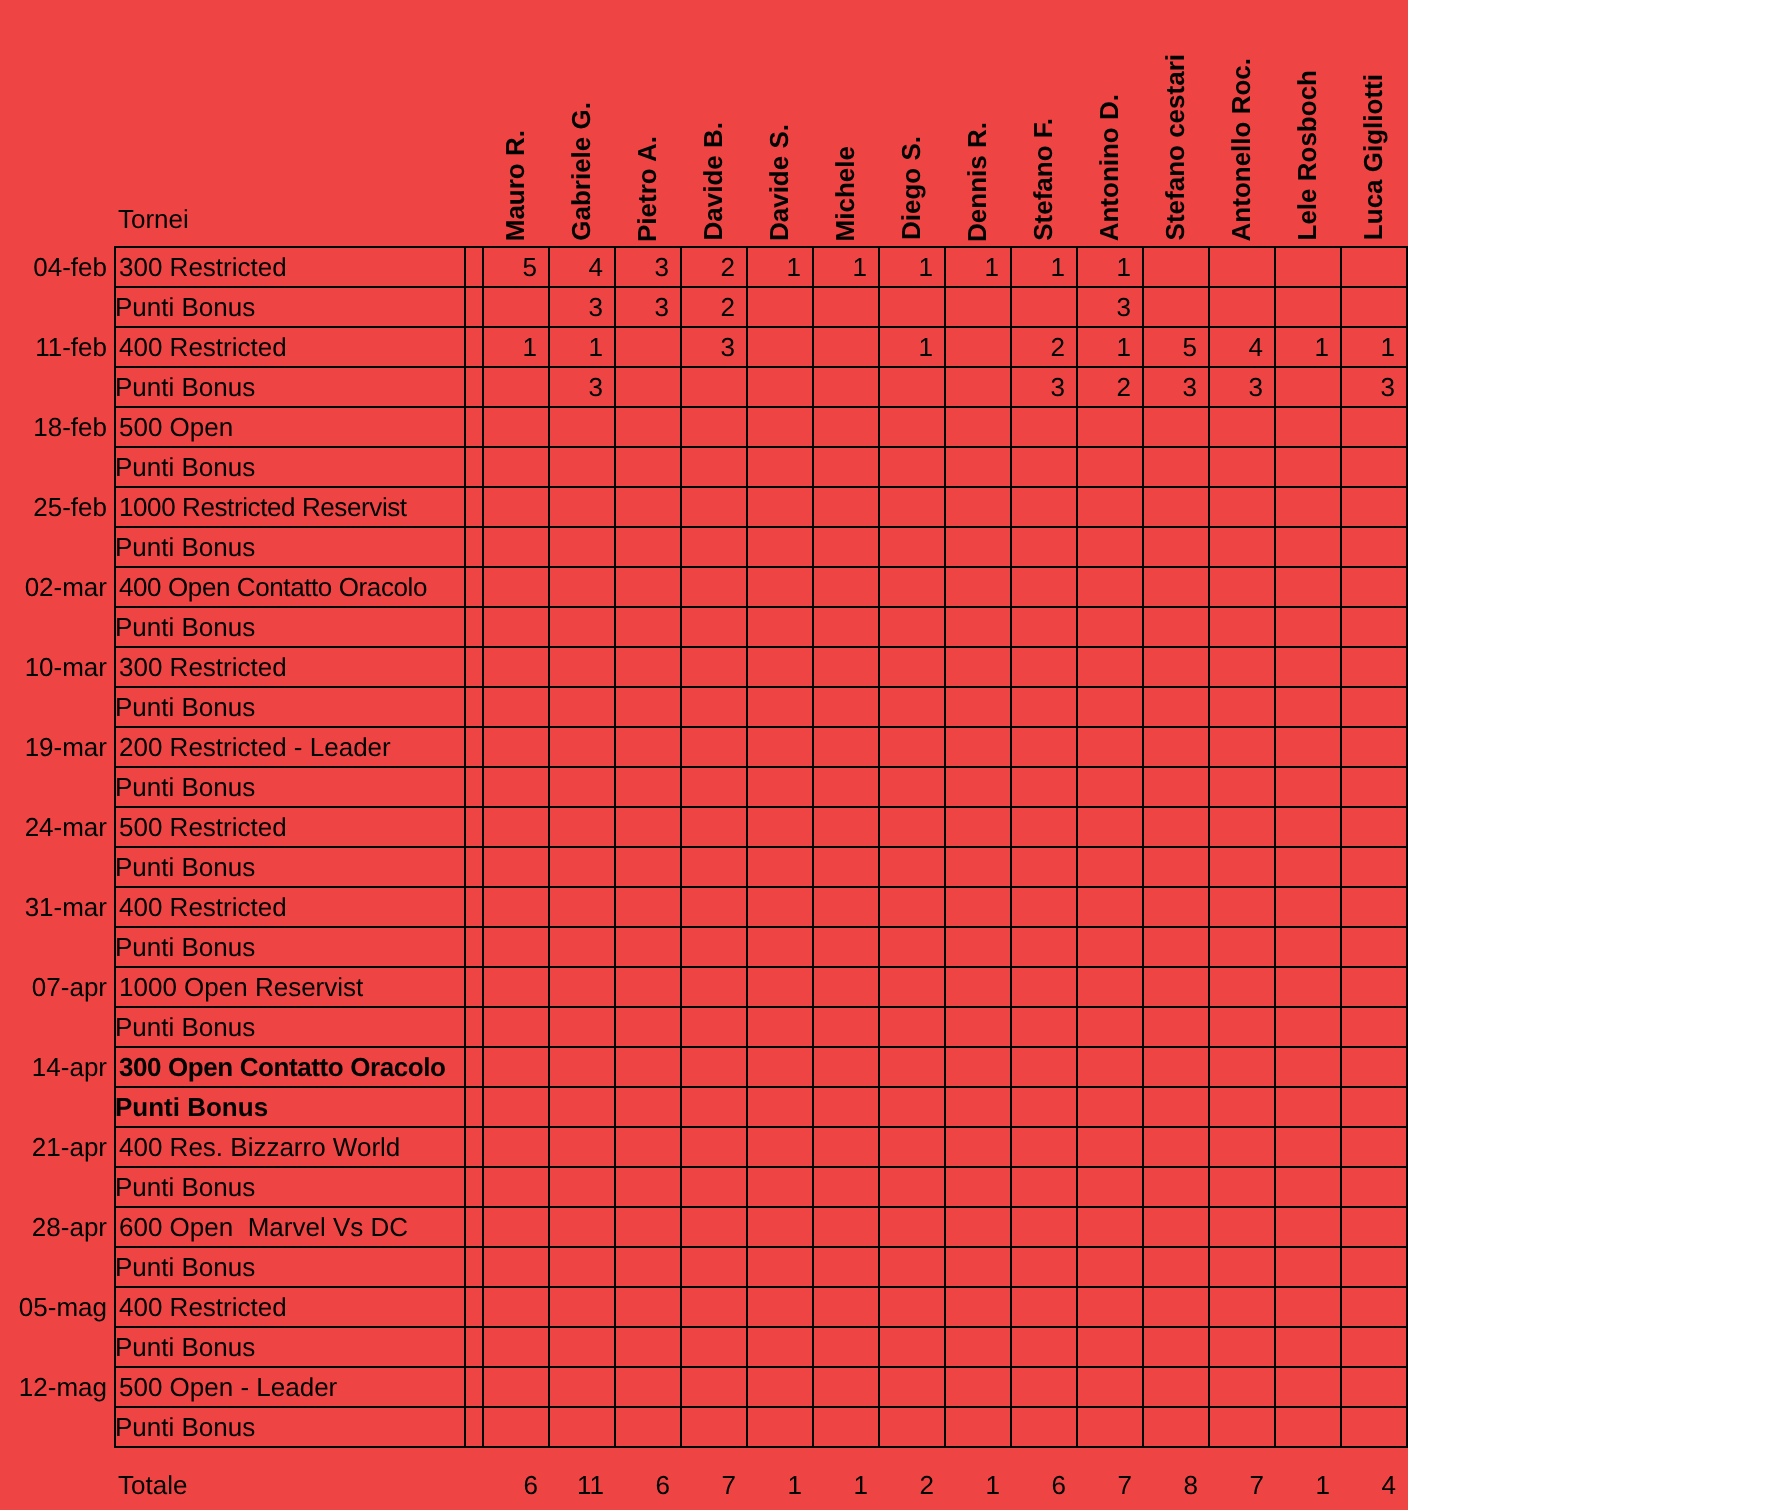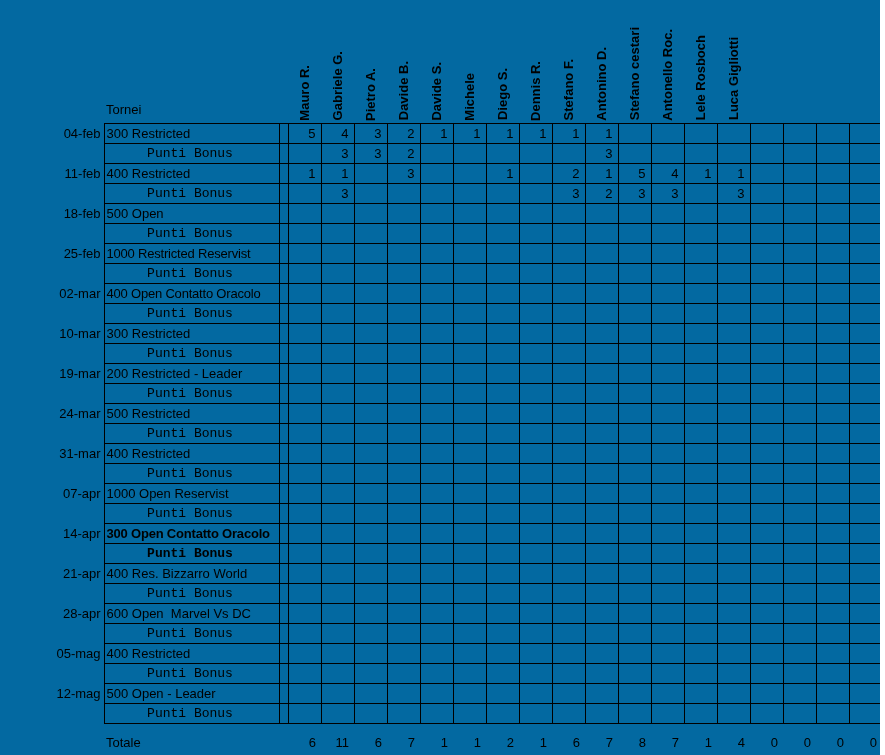--- a/index.html
+++ b/index.html
@@ -4,24 +4,23 @@
 <style>
   * { margin: 0; padding: 0; box-sizing: border-box; }
   html, body { background: #fff; }
   body {
     width: 885px; height: 755px; overflow: hidden;
     font-family: "Liberation Sans", sans-serif;
     color: #000;
   }
   .screen {
     position: relative;
-    width: 880px; height: 755px;
-    background: #0369a1;
+    width: 704px; height: 755px;
+    background: #ef4444;
     overflow: hidden;
-    padding-left: 47px;
   }
   table.sheet {
     border-collapse: collapse;
     table-layout: fixed;
     width: 901px;
   }
   col.c-date  { width: 57px; }
   col.c-name  { width: 175px; }
   col.c-gap   { width: 9px; }
   col.c-score { width: 33px; }
@@ -67,23 +66,22 @@
   }
   td.name {
     font-weight: normal;
     text-align: left;
     padding-left: 2px;
     white-space: pre;
   }
   td.name.reg { font-weight: bold; }
   td.name.fit { font-size: 13px; letter-spacing: -0.2px; }
   td.bonus {
-    text-align: center;
+    text-align: left;
     padding-right: 3px;
-    font-family: Liberation Mono, monospace;
   }
   td.bonus.bold { font-weight: bold; }
   td.score {
     text-align: right;
     padding-right: 5px;
   }
   tr.gap-row td { height: 9px; border: none; }
   td.plain, td.gap-plain { border: none; }
   td.totale-label {
     border: none;

